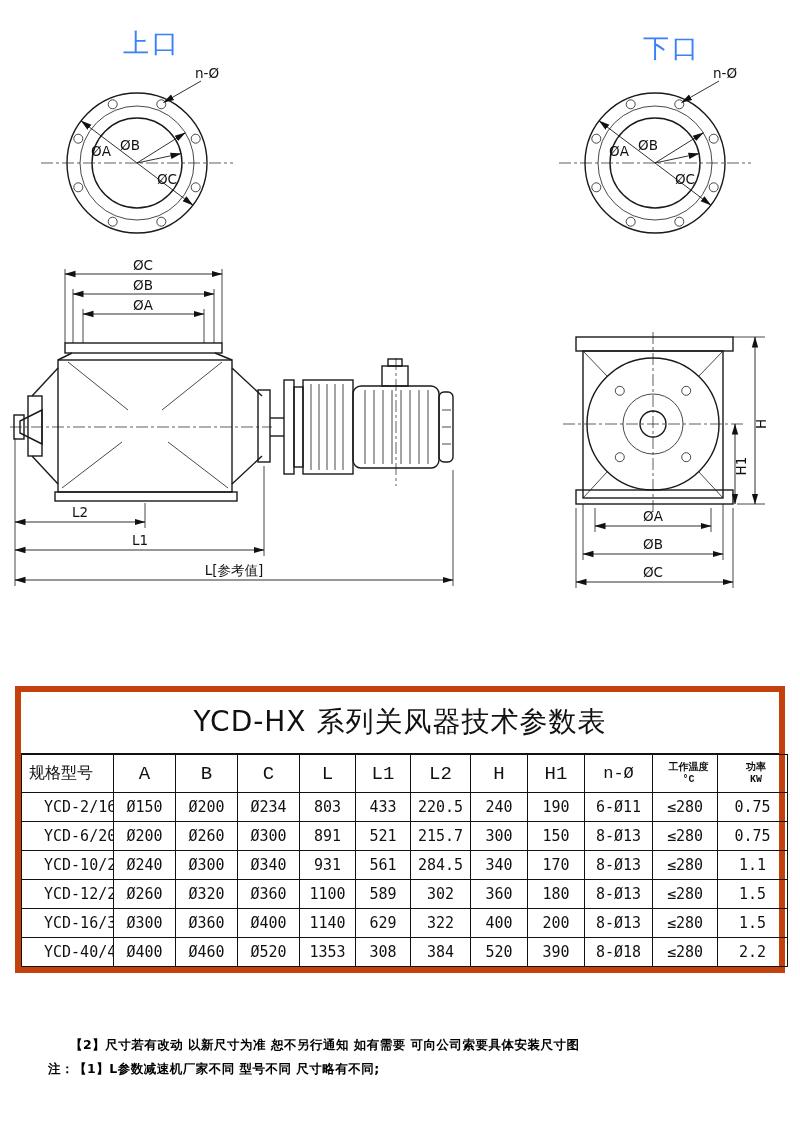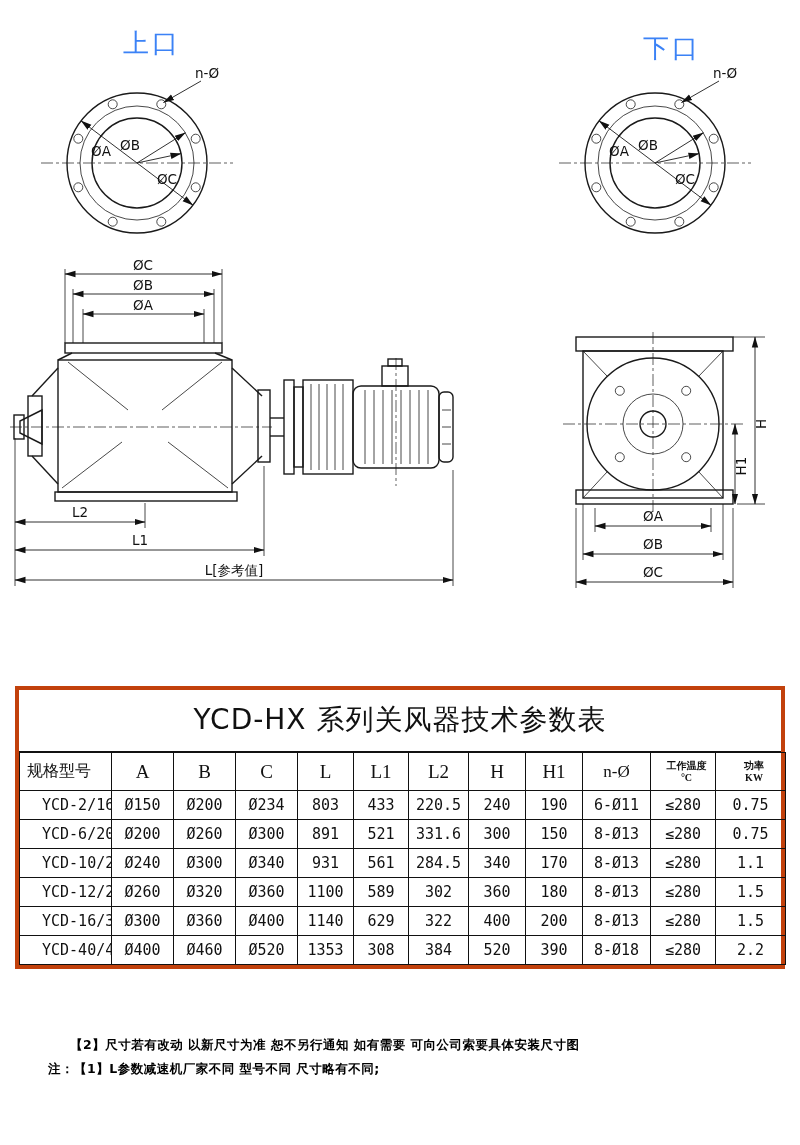--- a/index.html
+++ b/index.html
@@ -14,21 +14,21 @@
   .port-title { font-size:26px; letter-spacing:3px; color:#3b82f6;font-family:Liberation Serif, serif; }
   svg.drawing { position:absolute; overflow:visible; }
   .obj  { fill:none; stroke:#1a1a1a; stroke-width:1.4; }
   .thin { fill:none; stroke:#1a1a1a; stroke-width:0.8; }
   .dim  { fill:none; stroke:#1a1a1a; stroke-width:0.9; }
   .cl   { fill:none; stroke:#1a1a1a; stroke-width:0.7; stroke-dasharray:12 3 3 3; }
   .lbl  { font-family:"DejaVu Sans", sans-serif; font-size:13.5px; fill:#111; }
 
   .param-table {
     left:15px; top:686px; width:770px;
-    border:4px solid #c2410c;
+    border:6px solid #c2410c;
     background:#fff;
   }
   .tbl-title {
     font-size:28px;
     text-align:center;
     padding:11px 0 12px 0;
     letter-spacing:1px;
     border-bottom:1px solid #111;
   }
   table { width:100%; border-collapse:collapse; table-layout:fixed; }
@@ -36,21 +36,21 @@
     border:1px solid #111;
     text-align:center;
     vertical-align:middle;
     overflow:hidden;
     white-space:nowrap;
   }
   th {
     height:38px;
     font-weight:normal;
     font-size:19px;
-    font-family:Liberation Serif, serif;
+    font-family:Liberation Mono, monospace;
   }
   th.c-model { font-size:16px; text-align:left; padding-left:7px; }
   th.c-nphi { font-size:17px; }
   th.c-small { font-size:10px; font-weight:bold; line-height:12px;padding-left:7px; }
   th.c-small div { font-size:10px; }
   td {
     height:29px;
     font-size:15px;
     font-family:"DejaVu Sans Mono", monospace;
   }
@@ -334,21 +334,21 @@
           <td>≤280</td>
           <td>0.75</td>
         </tr>
         <tr>
           <td class="c-model">YCD-6/200</td>
           <td>Ø200</td>
           <td>Ø260</td>
           <td>Ø300</td>
           <td>891</td>
           <td>521</td>
-          <td>331.6</td>
+          <td>215.7</td>
           <td>300</td>
           <td>150</td>
           <td>8-Ø13</td>
           <td>≤280</td>
           <td>0.75</td>
         </tr>
         <tr>
           <td class="c-model">YCD-10/240</td>
           <td>Ø240</td>
           <td>Ø300</td>

